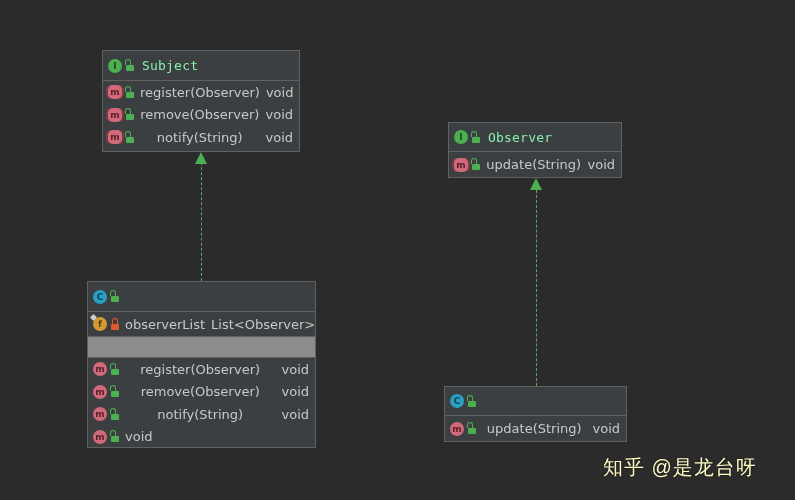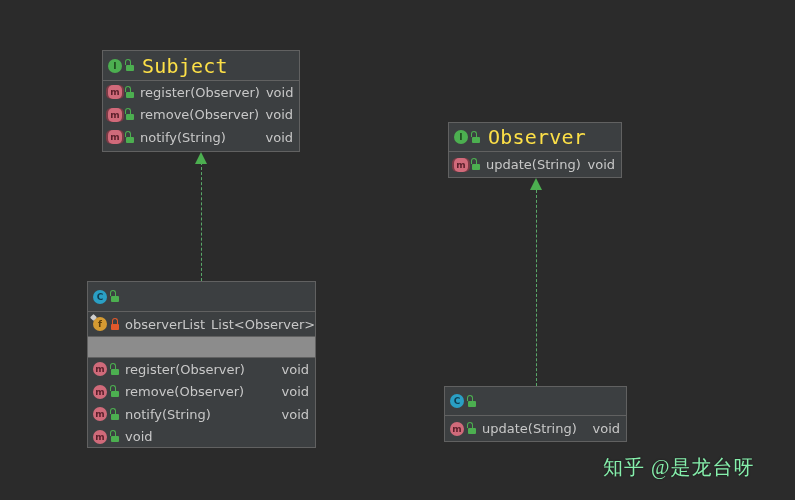--- a/index.html
+++ b/index.html
@@ -9,30 +9,30 @@
   }
   .uml {
     position:absolute; background:#3c3f41; border:1px solid #616161;
     box-sizing:border-box;
   }
   .uml .hdr {
     height:29px; display:flex; align-items:center; padding-left:5px;
     border-bottom:1px solid #616161; background:#3c3f41;
   }
   .uml .title {
-    font-family:"DejaVu Sans Mono","Liberation Mono",monospace; font-size:20px; color:#fde047;
+    font-family:"DejaVu Sans Mono","Liberation Mono",monospace; font-size:13px; color:#86efac;
     margin-left:8px; letter-spacing:0.2px;
   }
   .uml .section { border-bottom:1px solid #616161; }
   .uml .section:last-child { border-bottom:none; }
   .uml .row {
     height:22.5px; display:flex; align-items:center; padding-left:5px; padding-right:6px;
     font-size:13px; color:#c8c8c8;
   }
-  .uml .row .name { flex:1; margin-left:6px; white-space:nowrap; }
+  .uml .row .name { flex:1; margin-left:6px; white-space:nowrap;text-align:center; }
   .uml .row .type { white-space:nowrap; margin-left:6px; }
   .uml .empty { height:20px; background:#8c8c8c; border-bottom:1px solid #616161; }
 
   .ic {
     width:14px; height:14px; border-radius:50%; display:inline-flex; align-items:center; justify-content:center;
     font-size:9px; font-weight:bold; color:#1e1e1e; flex:none; box-sizing:border-box;
     font-family:"DejaVu Sans",sans-serif;
   }
   .ic.iface { background:#4caf50; color:#1d4a1d; }
   .ic.cls { background:#2a9fc4; color:#0f3e52; }
@@ -55,22 +55,22 @@
   .lock.priv { --lc:#e0582b; }
   .lock.priv::after { left:1px; }
 
   .edge { position:absolute; width:0; border-left:1px dashed #59a869; }
   .arrow {
     position:absolute; width:0; height:0;
     border-left:6px solid transparent; border-right:6px solid transparent;
     border-bottom:12px solid #4caf50;
   }
   .watermark {
-    position:absolute; left:603px; top:454px; font-size:20px; color:#86efac;
-    font-family:Liberation Serif, serif; letter-spacing:1px; text-shadow:0 0 2px rgba(0,0,0,0.6);
+    position:absolute; left:603px; top:454px; font-size:20px; color:#fef9c3;
+    font-family:Liberation Sans, sans-serif; letter-spacing:1px; text-shadow:0 0 2px rgba(0,0,0,0.6);
   }
 </style>
 </head>
 <body>
 
 <div class="edge" style="left:201px; top:162px; height:119px;"></div>
 <div class="arrow" style="left:195px; top:152px;"></div>
 
 <div class="edge" style="left:536px; top:190px; height:196px;"></div>
 <div class="arrow" style="left:530px; top:178px;"></div>

